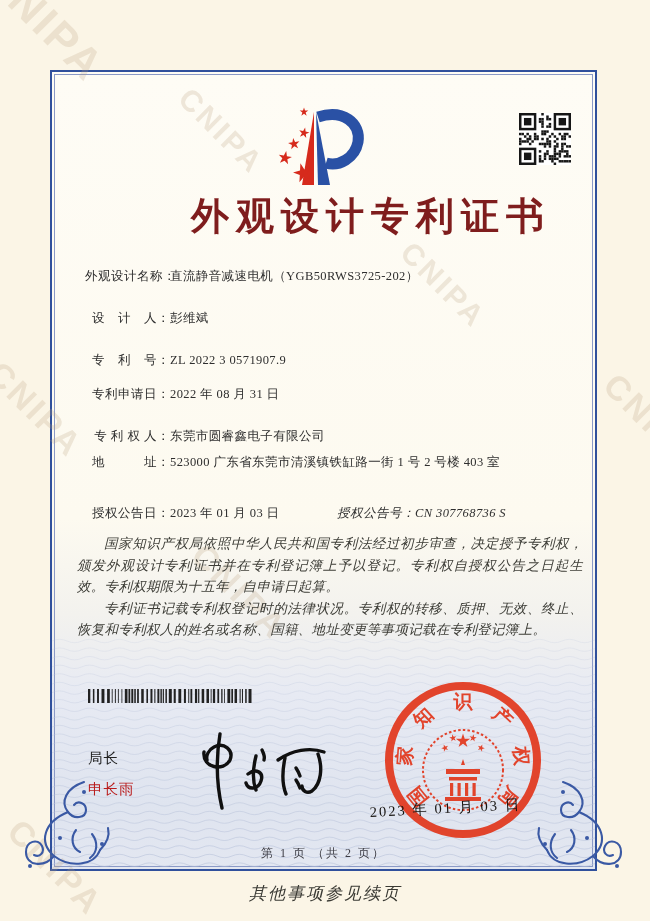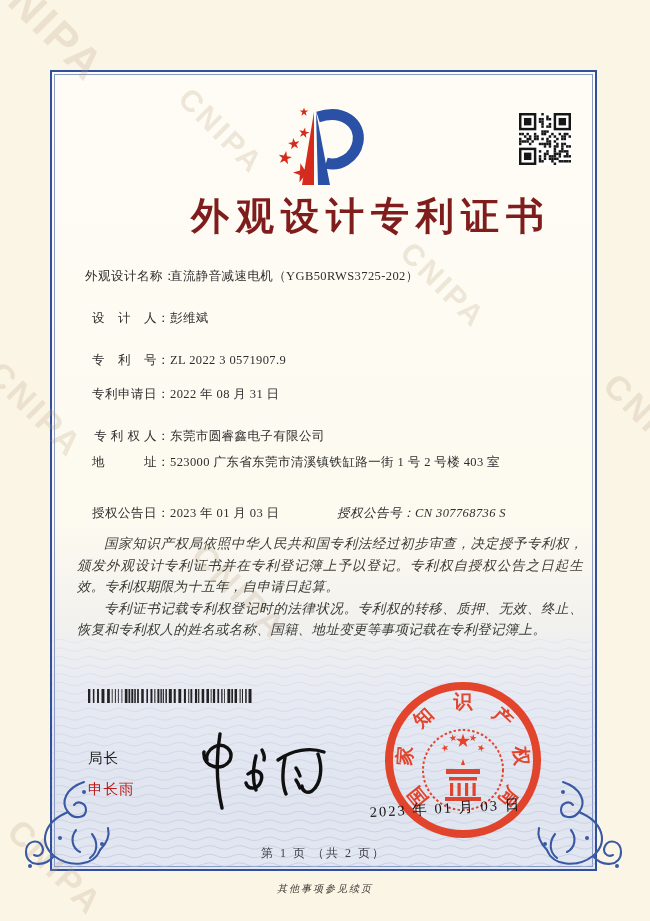--- a/index.html
+++ b/index.html
@@ -52,21 +52,21 @@
     font-family:Liberation Sans, sans-serif; color:#b91c1c; z-index:3; letter-spacing:1px;}
   .sig{ position:absolute; left:190px; top:730px; width:140px; height:84px; z-index:4; }
   .seal{ position:absolute; left:378px; top:675px; width:170px; height:170px; z-index:4; opacity:0.94; }
   .seal-date{
     position:absolute; left:368px; top:799px; width:155px; text-align:center;
     font-size:14.5px; letter-spacing:2px; color:#15120f; z-index:5; transform:rotate(-3deg);
   }
   .page-info{ position:absolute; left:50px; top:845px; width:547px; text-align:center;
     font-size:12px; color:#3d3d45; letter-spacing:2px; z-index:5; }
   .note{ position:absolute; left:0; top:882px; width:650px; text-align:center;
-    font-size:10px; font-style:italic; color:#3a3a34; letter-spacing:2px; z-index:3; }
+    font-size:17px; font-style:italic; color:#3a3a34; letter-spacing:2px; z-index:3; }
 </style>
 </head>
 <body>
 
 <div class="page">
 
   <div class="wm" style="left:-30px;top:-4px;font-size:44px;">CNIPA</div>
   <div class="wm" style="left:168px;top:114px;font-size:30px;">CNIPA</div>
   <div class="wm" style="left:390px;top:268px;font-size:30px;">CNIPA</div>
   <div class="wm" style="left:-24px;top:390px;font-size:34px;">CNIPA</div>

